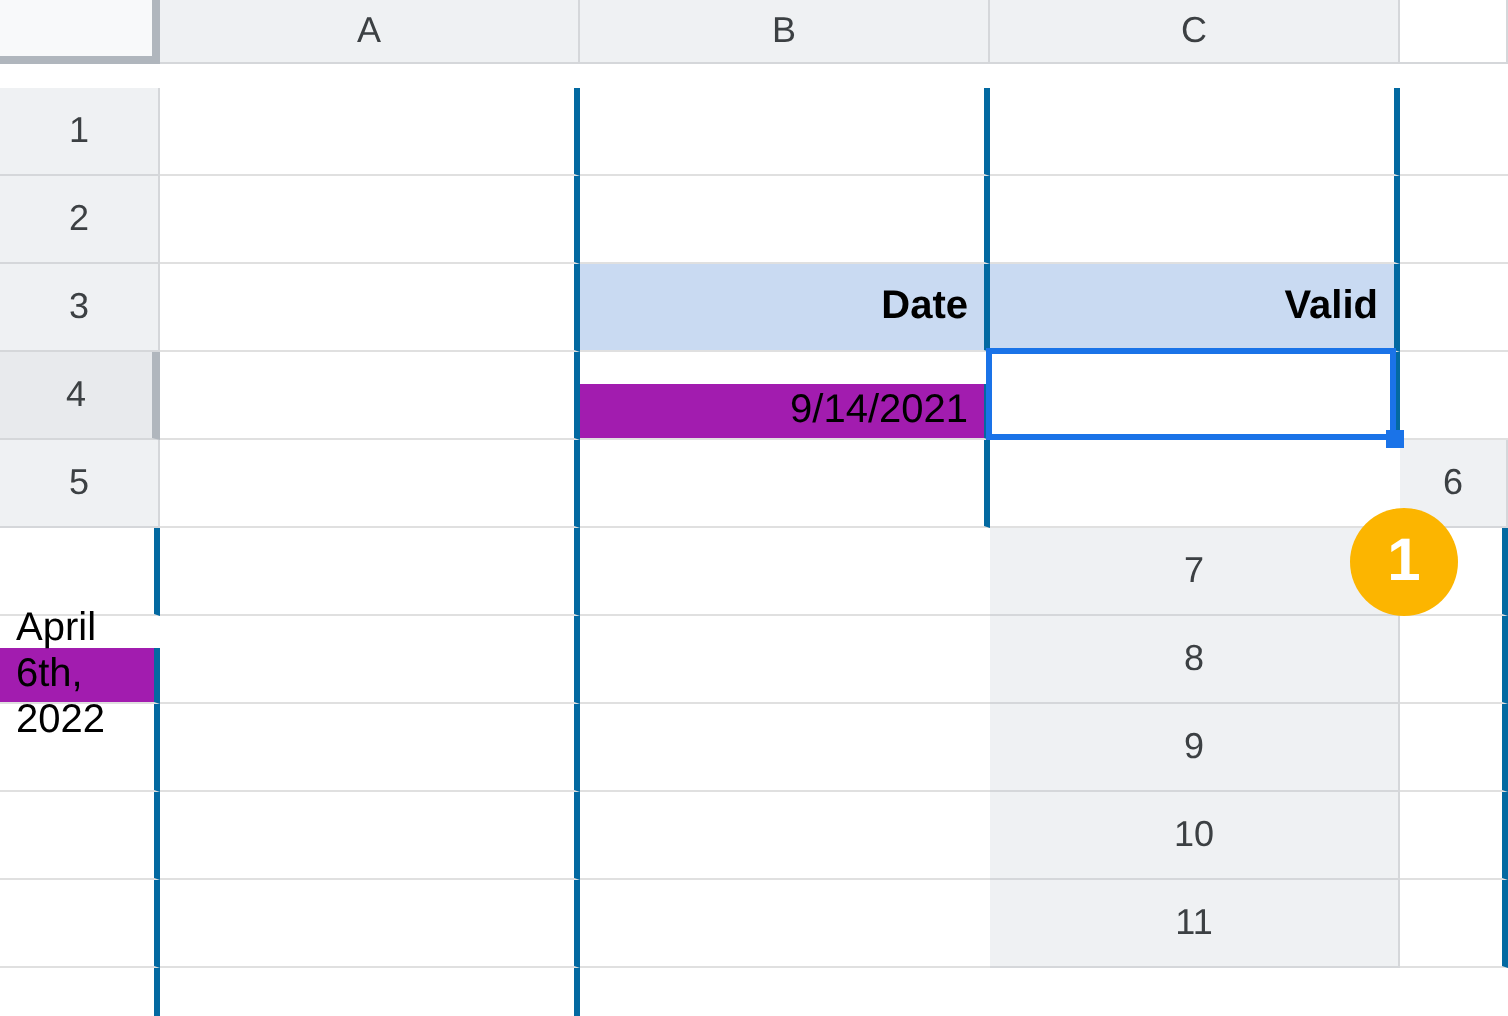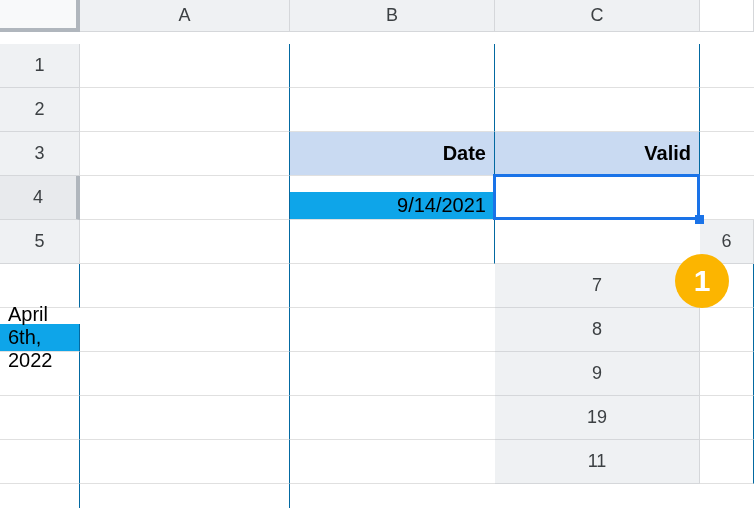--- a/index.html
+++ b/index.html
@@ -50,38 +50,38 @@
       background: #e8eaed;
       border-right: 4px solid #b0b6bd;
     }
     .corner-strong {
       background: #f8f9fa;
       border-right: 4px solid #b0b6bd;
       border-bottom: 4px solid #b0b6bd;
       height: 32px;
     }
     .cell {
-      border-right: 1px solid #0369a1;
+      border-right: 3px solid #0369a1;
       border-bottom: 1px solid #e0e0e0;
       display: flex;
       align-items: center;
       padding: 0 8px;
       color: #000;
       position: relative;
     }
     .cell.no-right-border {
       border-right: none;
     }
     .hdr-blue {
       background: #c9daf2;
       font-weight: bold;
       justify-content: flex-end;
     }
     .data-orange {
-      background: #0ea5e9;
+      background: #a21caf;
       margin-top: 16px;
     }
     .right-align {
       justify-content: flex-end;
     }
     .left-align {
       justify-content: flex-start;
     }
     .sel-cell {
       position: relative;
@@ -182,21 +182,21 @@
   <div class="cell"></div>
   <div class="cell"></div>
   <div class="cell no-right-border"></div>
 
   <div class="row-header">9</div>
   <div class="cell"></div>
   <div class="cell"></div>
   <div class="cell"></div>
   <div class="cell no-right-border"></div>
 
-  <div class="row-header">19</div>
+  <div class="row-header">10</div>
   <div class="cell"></div>
   <div class="cell"></div>
   <div class="cell"></div>
   <div class="cell no-right-border"></div>
 
   <div class="row-header">11</div>
   <div class="cell"></div>
   <div class="cell"></div>
   <div class="cell"></div>
   <div class="cell no-right-border"></div>

